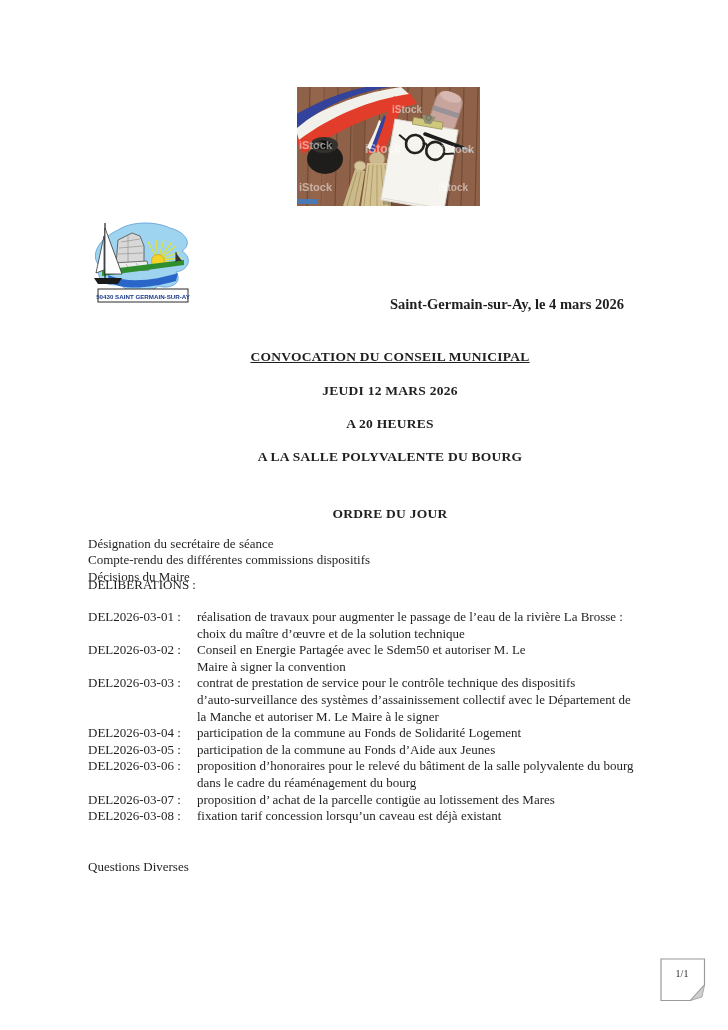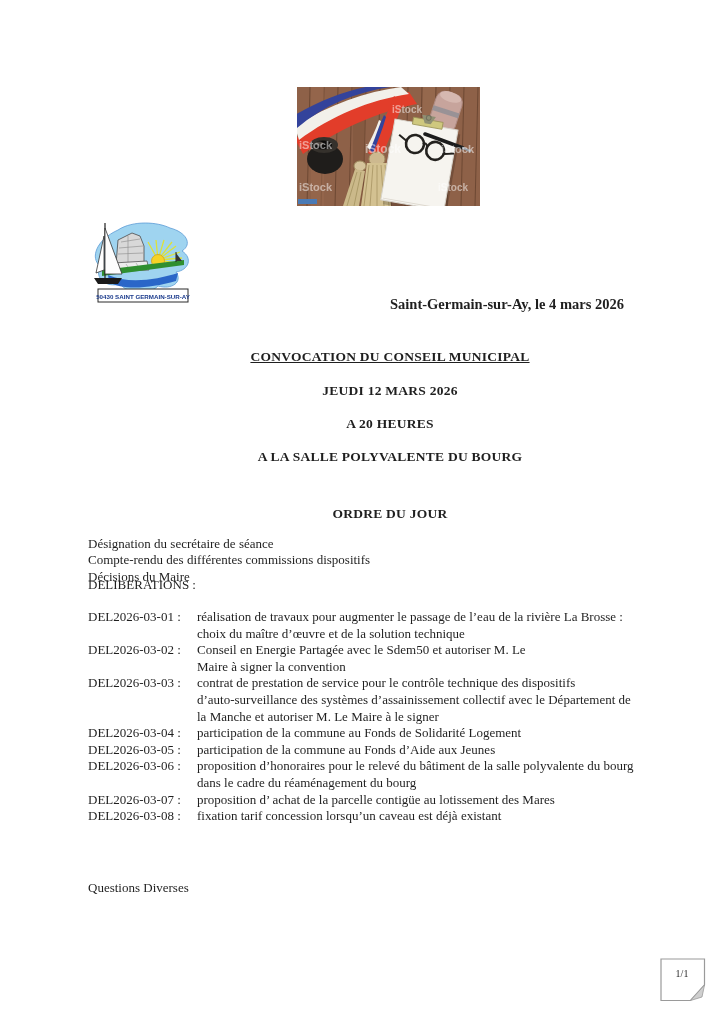--- a/index.html
+++ b/index.html
@@ -14,21 +14,21 @@
   .headings{left:88px;top:0;width:604px;}
   .heading{position:absolute;left:0;width:604px;text-align:center;font-weight:bold;
            font-size:13.5px;letter-spacing:.25px;white-space:nowrap;}
   .h1{top:349px;text-decoration:underline;} .h2{top:383px;} .h3{top:416px;} .h4{top:449px;} .h5{top:483px;margin-top:23px;}
   .intro{left:88px;top:536px;font-size:13px;line-height:16.4px;}
   .delib-label{left:88px;top:577px;font-size:13px;}
   .del-table{left:88px;top:609px;width:610px;font-size:13px;line-height:16.6px;}
   .del-row{display:grid;grid-template-columns:109px 1fr;}
   .del-ref{white-space:nowrap;}
   .del-text div{white-space:nowrap;}
-  .questions{left:88px;top:859px;font-size:13px;margin-top:21px;}
+  .questions{left:88px;top:859px;font-size:13px;}
   .page-icon{left:648px;top:958px;width:46px;height:44px;padding-left:12px;}
   .page-icon svg{display:block;}
   .wm{font-family:"Liberation Sans","DejaVu Sans",sans-serif;font-weight:bold;
       fill:#ffffff;opacity:.5;}
   .logo-caption{font-family:"Liberation Sans","DejaVu Sans",sans-serif;font-weight:bold;
       fill:#1a3a8c;}
   .pn{font-size:10px;fill:#2b2b2b;font-family:"Liberation Serif",serif;}
 </style>
 </head>
 <body>

